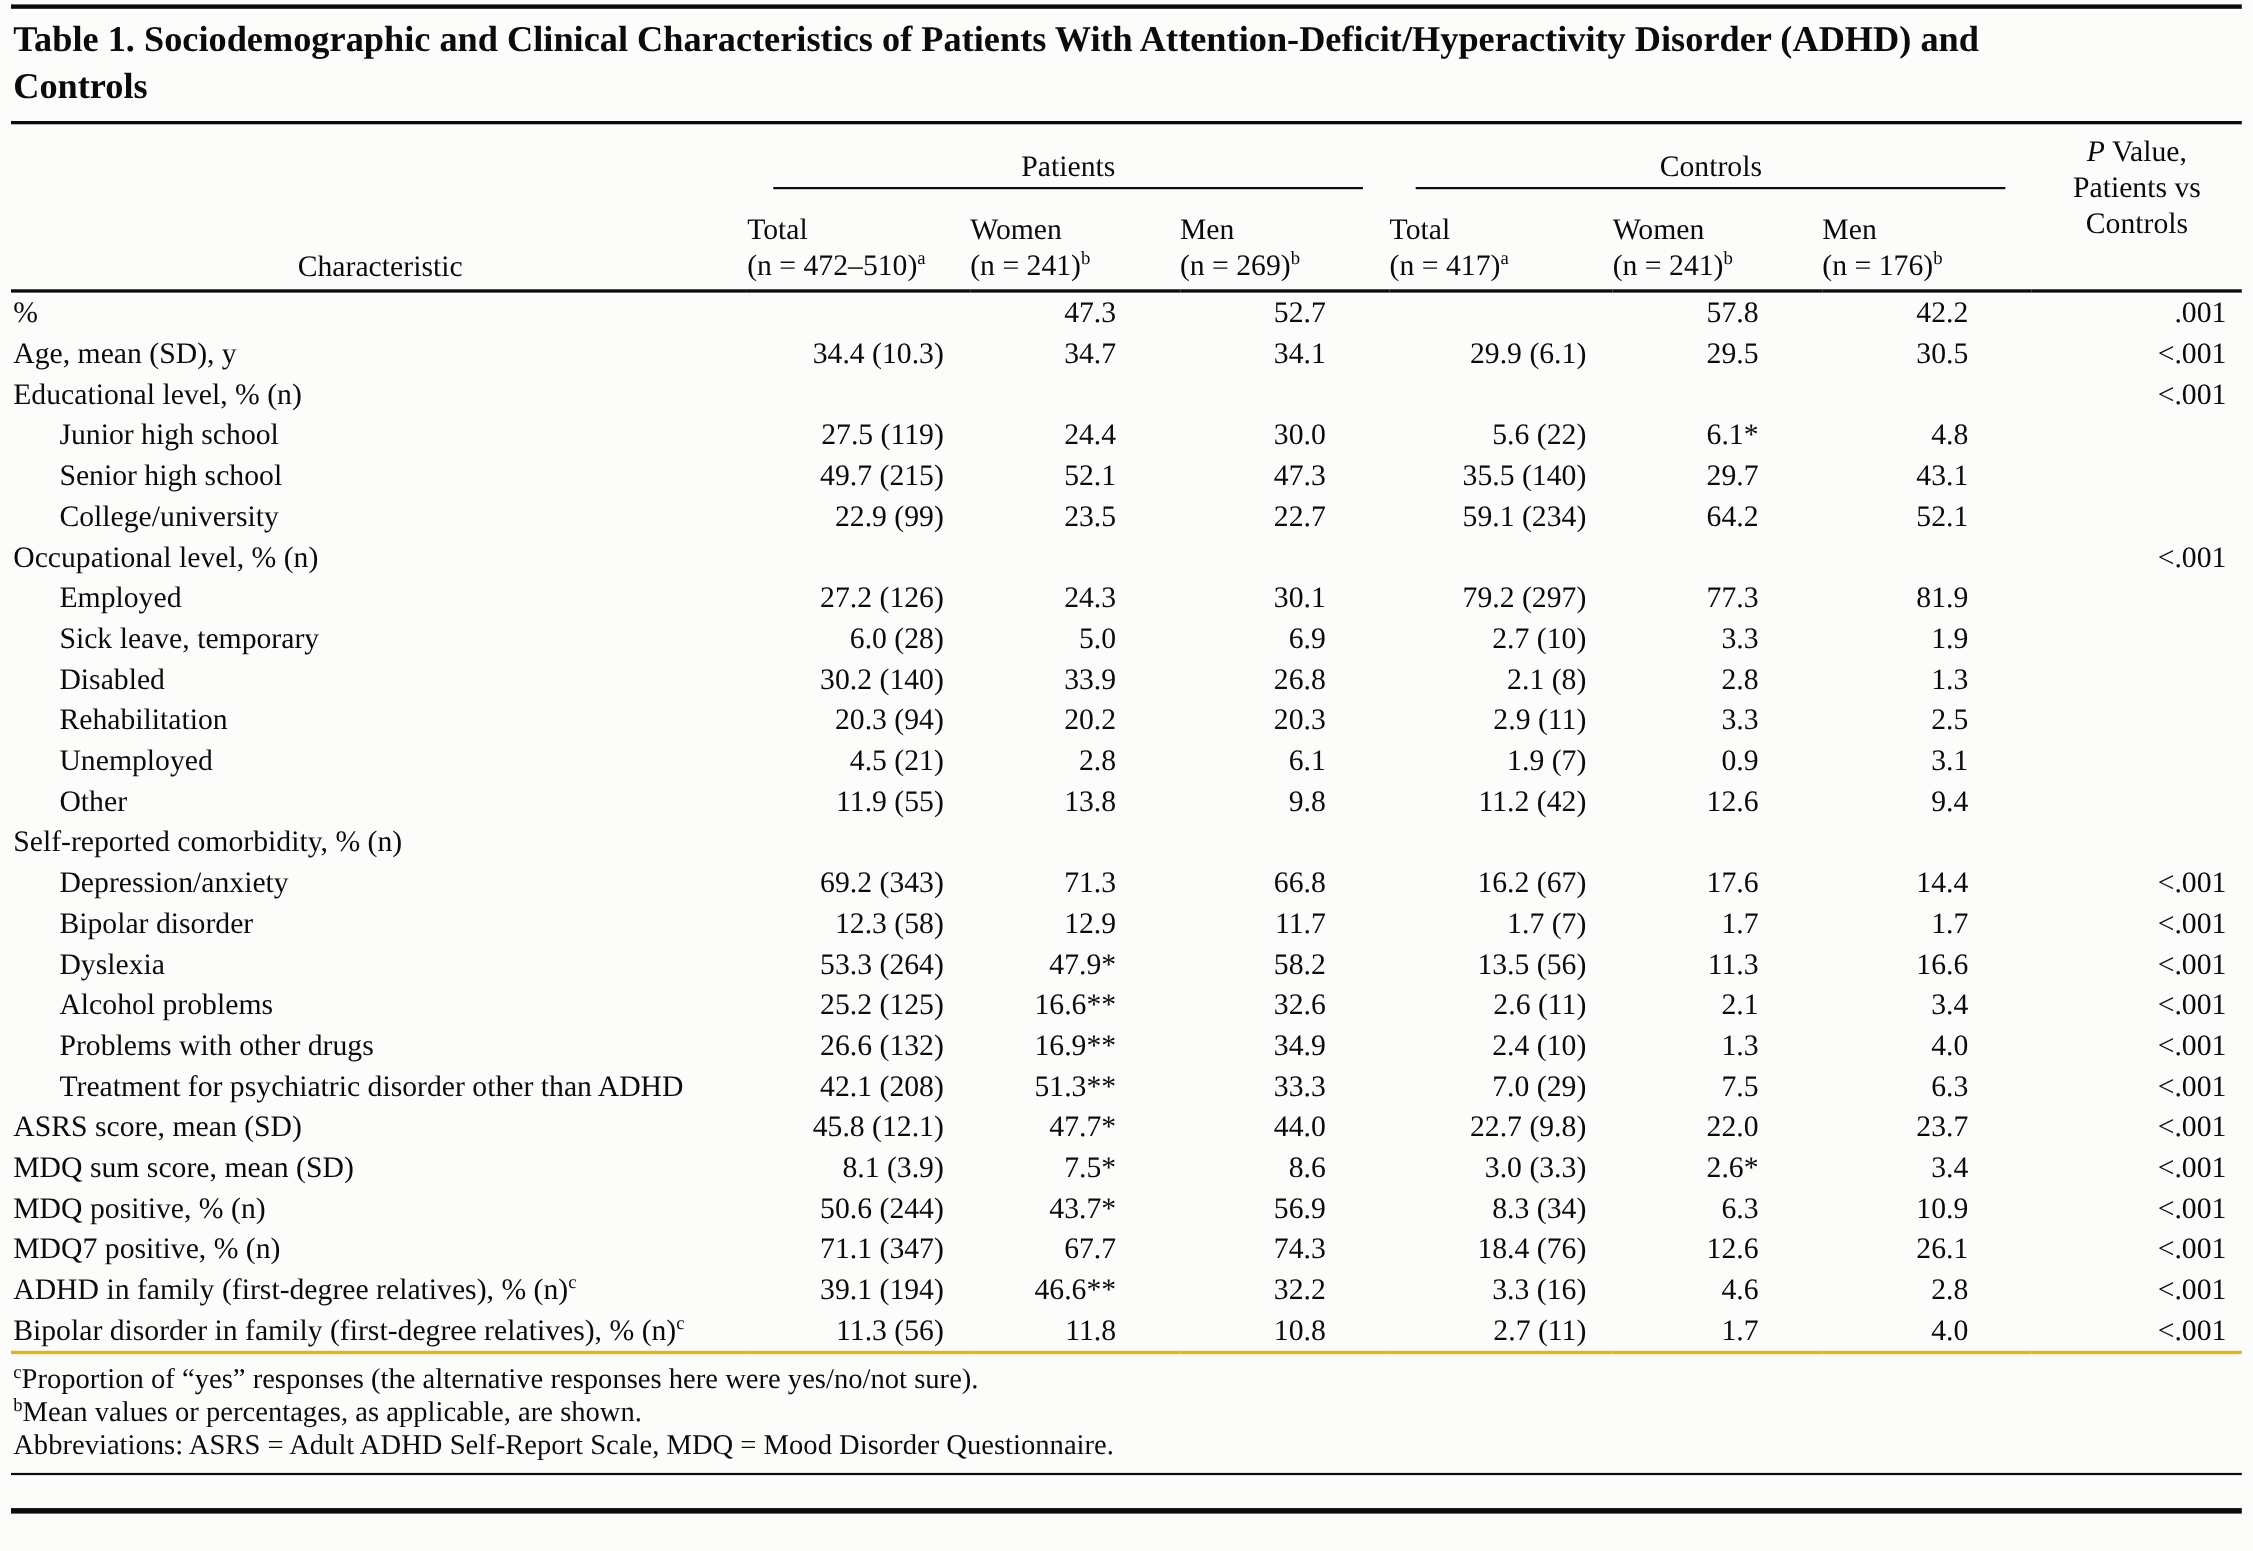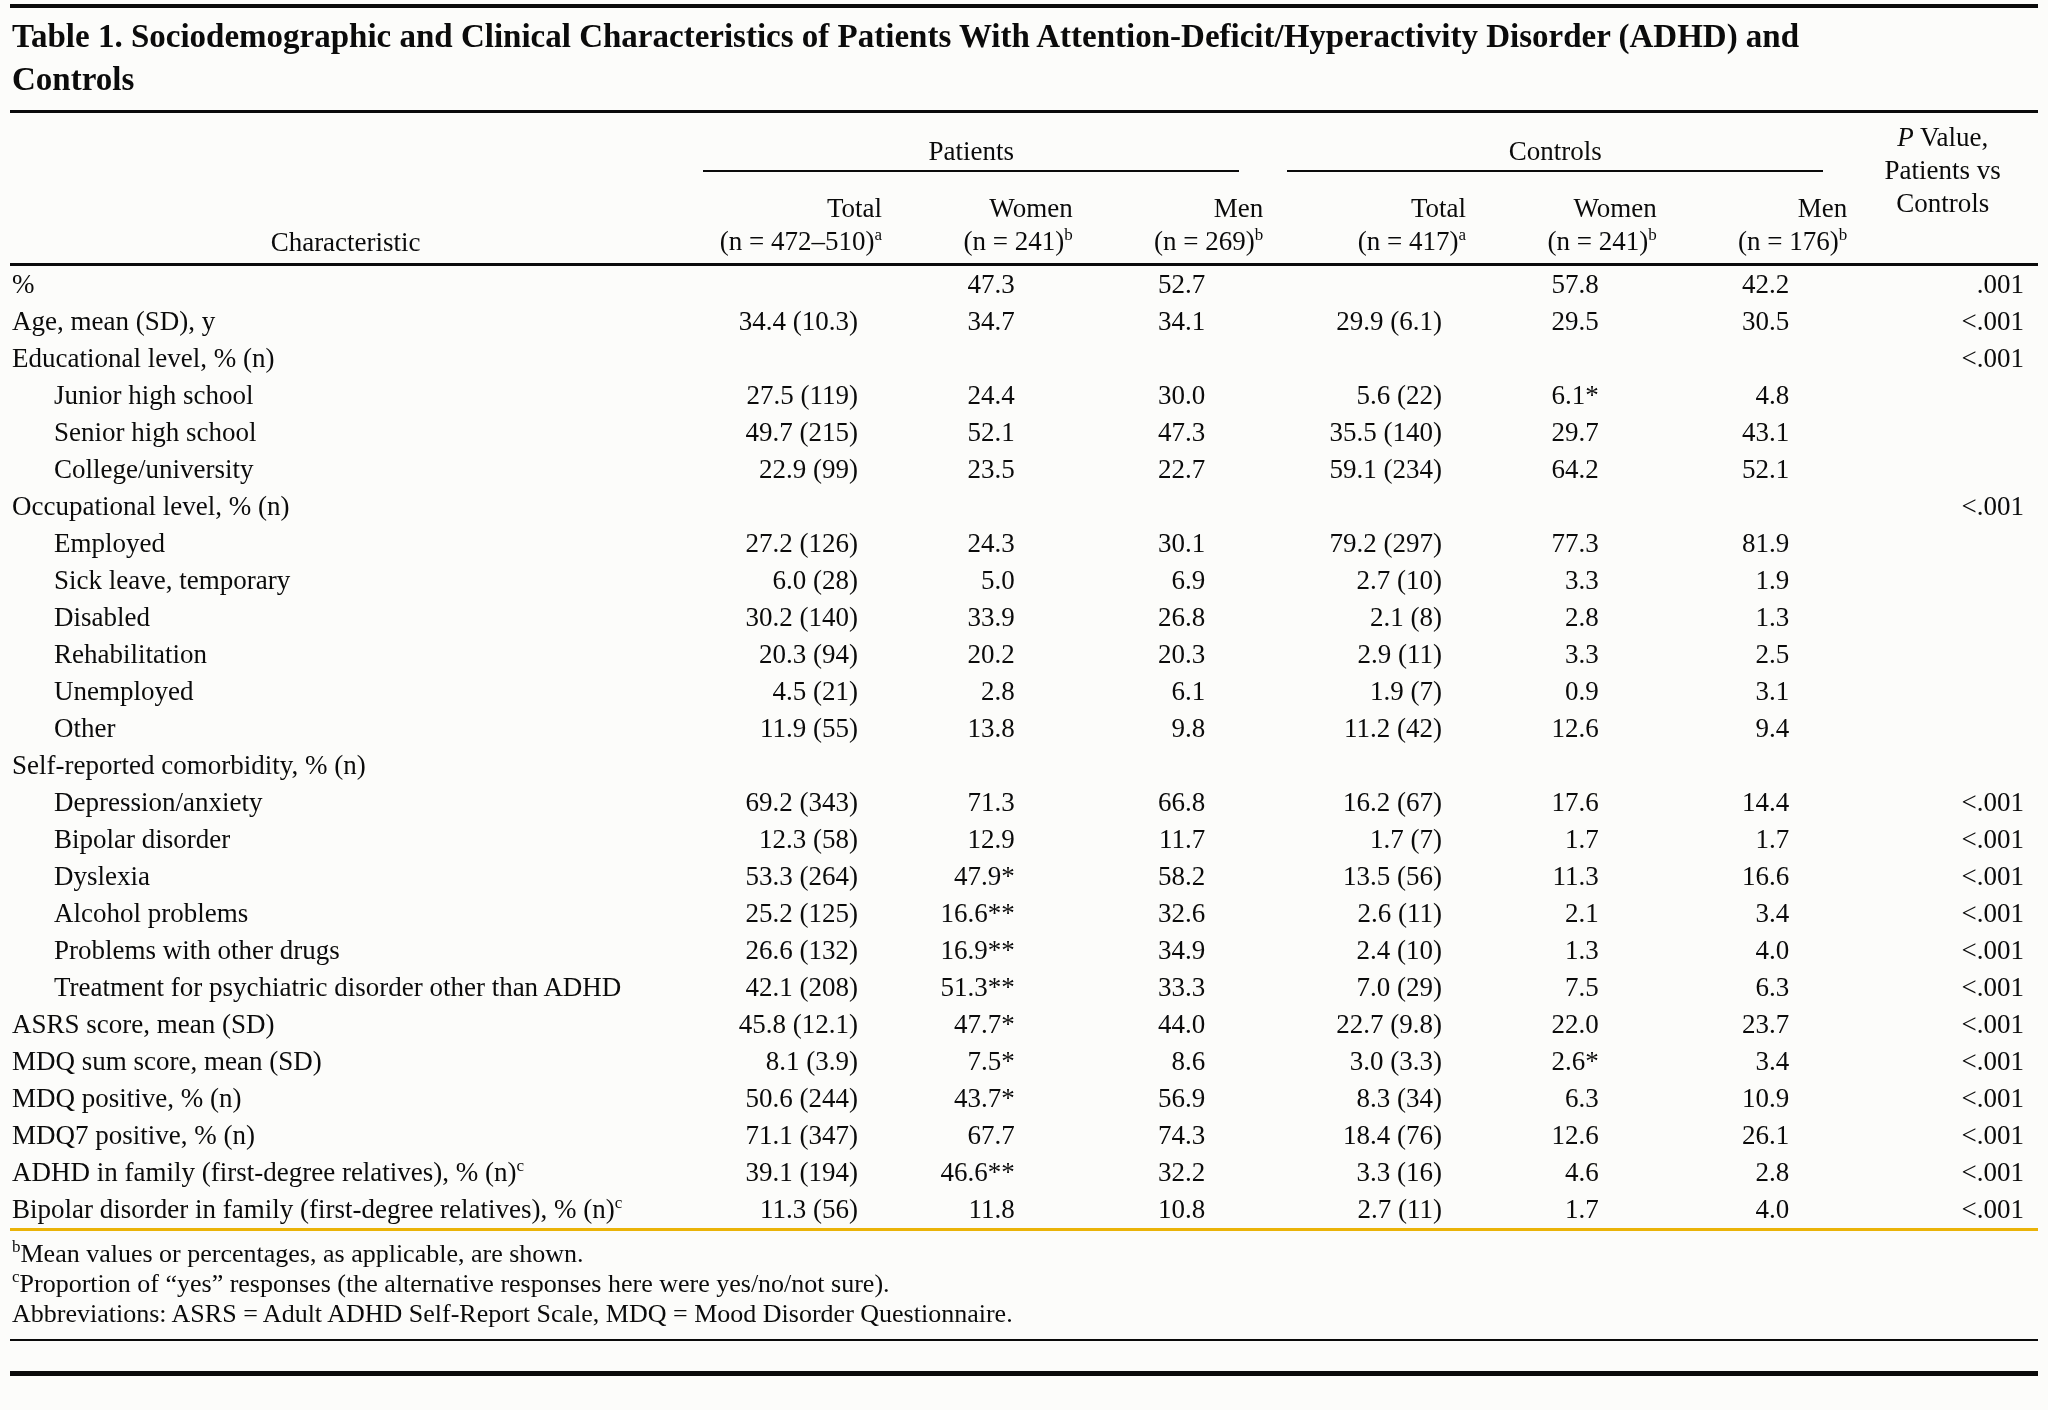--- a/index.html
+++ b/index.html
@@ -15,21 +15,21 @@
   .rule-title { height: 3px; }
   .rule-endthin { height: 2px; margin-top: 10px; }
   .rule-endthick { height: 5px; margin-top: 30px; }
   .title-block { padding: 7px 2px 9px; font-weight: 700; font-size: 33px; line-height: 43px; }
   table.main { width: 100%; border-collapse: collapse; table-layout: fixed; }
   th, td { padding: 0; font-weight: normal; }
   thead th { font-size: 27px; }
   .h-char { text-align: center; vertical-align: bottom; padding: 0 0 5px 2px; border-bottom: 3px solid #0b0b0b; }
   .h-group { vertical-align: top; padding-top: 8px; }
   .h-group-inner { text-align: center; margin: 15px 24px; padding-bottom: 3px; border-bottom: 2px solid #0b0b0b; }
-  .h-sub { text-align: right; vertical-align: bottom; padding: 5px 0 5px; line-height: 33px; border-bottom: 3px solid #0b0b0b; }
+  .h-sub { text-align: left; vertical-align: bottom; padding: 5px 0 5px; line-height: 33px; border-bottom: 3px solid #0b0b0b; }
   .h-p { text-align: center; vertical-align: top; padding-top: 8px; line-height: 33px; border-bottom: 3px solid #0b0b0b; }
   .ital { font-style: italic; }
   tbody td { font-size: 27px; line-height: 37px; }
   .c-label { text-align: left; white-space: nowrap; padding-left: 2px; }
   .c-label.indent { padding-left: 44px; }
   .c-num { text-align: right; white-space: nowrap; }
   .cv-tot { padding-right: 24px; }
   .cv-single { padding-right: 58px; }
   .cv-p { padding-right: 14px; }
   tbody tr:last-child td { border-bottom: 3px solid #eab308; }
@@ -362,21 +362,21 @@
           <td class="c-num cv-single">10.8</td>
           <td class="c-num cv-tot">2.7 (11)</td>
           <td class="c-num cv-single">1.7</td>
           <td class="c-num cv-single">4.0</td>
           <td class="c-num cv-p">&lt;.001</td>
         </tr>
       </tbody>
   </table>
 
   <div class="footnotes">
+      <div class="fn-line"><sup>c</sup><span>Proportion of “yes” responses (the alternative responses here were yes/no/not sure).</span></div>
       <div class="fn-line"><sup>b</sup><span>Mean values or percentages, as applicable, are shown.</span></div>
-      <div class="fn-line"><sup>c</sup><span>Proportion of “yes” responses (the alternative responses here were yes/no/not sure).</span></div>
       <div class="fn-line"><span>Abbreviations: ASRS = Adult ADHD Self-Report Scale, MDQ = Mood Disorder Questionnaire.</span></div>
     </div>
 
   <div class="rule rule-endthin"></div>
   <div class="rule rule-endthick"></div>
 
 </div>
 
 </body></html>

